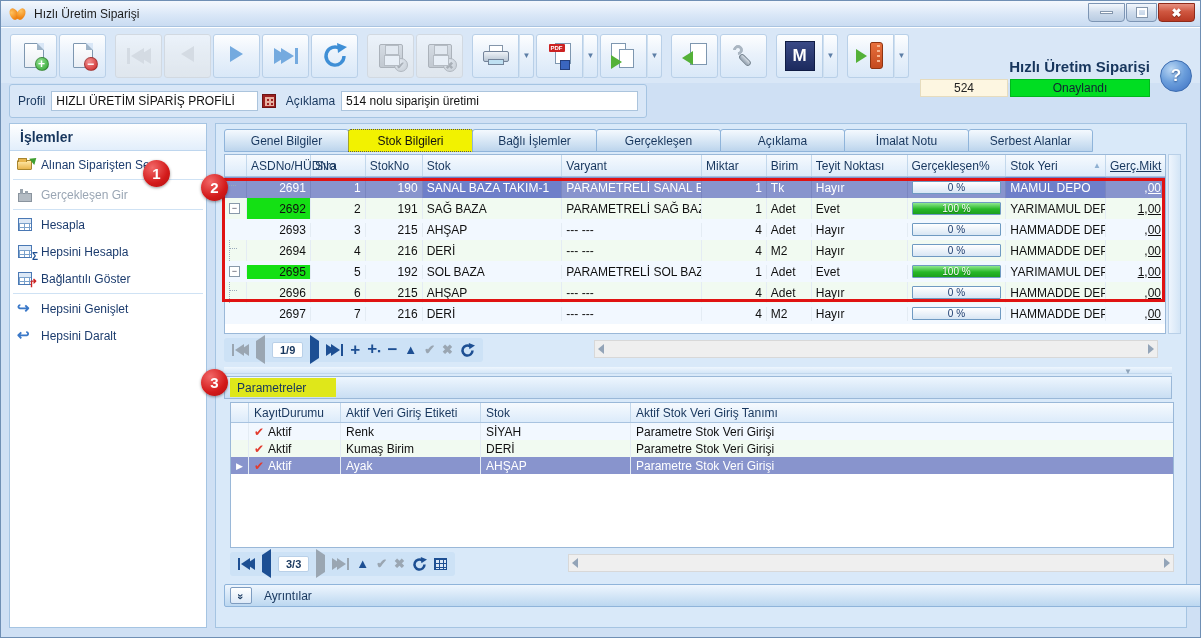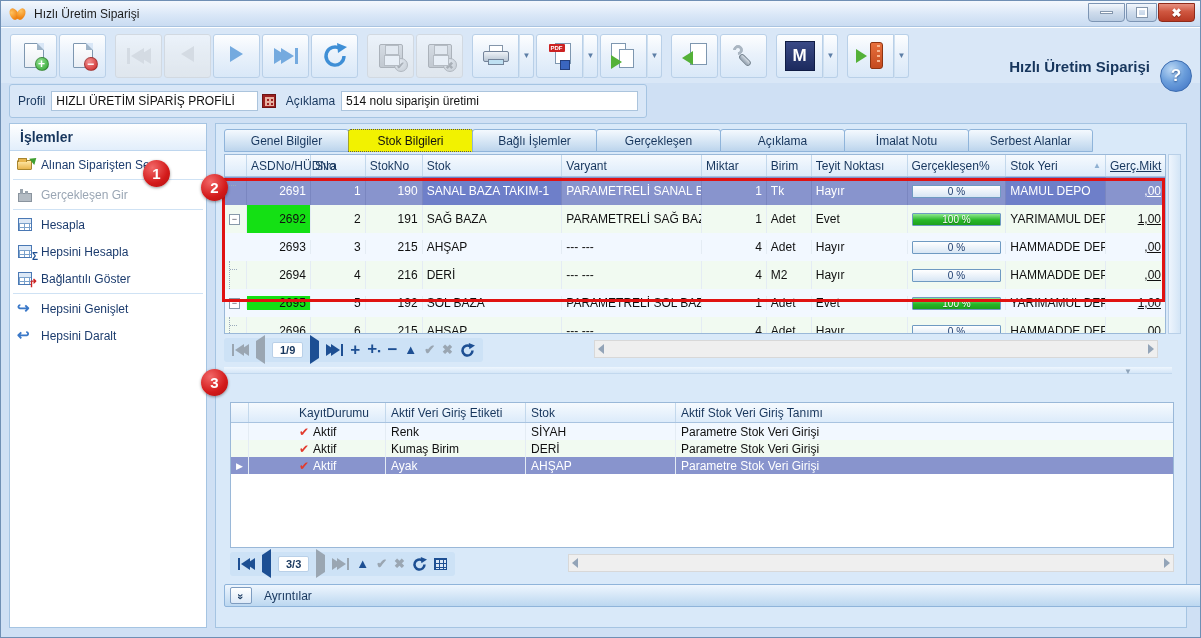--- a/index.html
+++ b/index.html
@@ -130,21 +130,21 @@
   .tabs { position:absolute; top:5px; left:8px; display:flex; }
   .tab { width:125px; height:23px; border:1px solid #8fb4da; border-radius:3px 3px 0 0; margin-right:-1px;
     background:linear-gradient(#f4f9fe,#cde0f2 70%,#bcd4ec); color:#17365d; font-size:12px;
     display:flex; align-items:center; justify-content:center; }
   .tab.active { background:#f2f200; border:1px dotted #555; color:#101010; }
 
   .grid { position:absolute; top:30px; left:8px; width:942px; height:180px; background:#fff; border:1px solid #9ab8d8; overflow:hidden; }
   .vscroll { position:absolute; top:30px; left:952px; width:13px; height:180px; background:linear-gradient(90deg,#eef5fd,#d3e5f6); border:1px solid #b9d0e8; }
   .g-head { display:flex; height:22px; background:linear-gradient(#f6fafe,#dcebfa); border-bottom:1px solid #a8c3e0; }
   .g-head .gc { border-right:1px solid #c3d8ec; color:#17365d; font-size:12px; display:flex; align-items:center; padding:0 4px; }
-  .g-row { display:flex; height:28px; font-size:12px; color:#101010; }
+  .g-row { display:flex; height:21px; font-size:12px; color:#101010; }
   .g-row .gc { border-right:1px solid #e4ecf4; display:flex; align-items:center; padding:0 4px; white-space:nowrap; overflow:hidden; }
   .g-row.alt-b { background:#f2f8ff;align-items:center; }
   .g-row.alt-g { background:#f1faf1; }
   .g-row.selected { background:#8894cd; color:#fff; }
   .g-row.selected .gc { border-right-color:#7a86c0; }
   .gc.num { justify-content:flex-end; }
   .cell-green { background:#14e014; color:#101010; }
   .cell-focus { background:#6e7fc9; }
   .c0{width:22px;} .c1{width:64px;} .c2{width:55px;} .c3{width:57px;} .c4{width:140px;} .c5{width:140px;}
   .c6{width:65px;} .c7{width:45px;} .c8{width:96px;} .c9{width:99px;} .c10{width:100px;} .c11{width:59px; border-right:none!important;text-decoration:underline;}
@@ -185,21 +185,21 @@
     background:linear-gradient(#eef6fe,#c9def3); display:flex; align-items:center; }
   .paramlabel { margin-left:5px; width:106px; height:19px; background:#dfe71a; color:#17365d; font-size:12px; display:flex; align-items:center; padding-left:7px; }
 
   .pgrid { position:absolute; top:278px; left:14px; width:944px; height:146px; background:#fff; border:1px solid #9ab8d8; overflow:hidden; }
   .p-head { display:flex; height:20px; background:linear-gradient(#f6fafe,#dcebfa); border-bottom:1px solid #a8c3e0; }
   .p-head .pc { border-right:1px solid #c3d8ec; color:#17365d; font-size:12px; display:flex; align-items:center; padding:0 5px; }
   .p-row { display:flex; height:17px; font-size:12px; color:#101010; }
   .p-row .pc { border-right:1px solid #e4ecf4; display:flex; align-items:center; padding:0 5px; white-space:nowrap; }
   .p-row.alt-b { background:#f2f8ff; } .p-row.alt-g { background:#f1faf1; }
   .p-row.selected { background:#8894cd; color:#fff; }
-  .pc0{width:18px; padding:0!important; justify-content:center;} .pc1{width:92px;margin-left:45px;} .pc2{width:140px;} .pc3{width:150px;} .pc4{width:180px; border-right:none!important;}
+  .pc0{width:18px; padding:0!important; justify-content:center;} .pc1{width:92px;} .pc2{width:140px;} .pc3{width:150px;} .pc4{width:180px; border-right:none!important;}
   .redchk { color:#e23b2e; font-size:12px; margin-right:4px; }
   .rowptr { color:#fff; font-size:9px; }
 
   .pnavrow { position:absolute; top:428px; left:14px; height:24px; display:flex; align-items:center; }
   .hscroll.paramsb { top:430px; }
 
   .detailsbar { position:absolute; top:460px; left:8px; width:1032px; height:23px; border:1px solid #8fb4da; border-radius:2px;
     background:linear-gradient(#eef6fe,#bcd7f0); display:flex; align-items:center; }
   .chevbtn { width:22px; height:17px; margin-left:5px; background:linear-gradient(#ffffff,#dce9f7); border:1px solid #7e9cc0; border-radius:2px;
     display:flex; align-items:center; justify-content:center; }
@@ -350,20 +350,24 @@
               <span class="garrow-r"></span>
             </span>
         </div>
         <div class="dd">▼</div>
       </div>
     </div>
 
     <div class="tb-right">
       <div class="status-col">
         <div class="form-title">Hızlı Üretim Siparişi</div>
+        <div class="status-row">
+          <div class="numbox">524</div>
+          <div class="statebox">Onaylandı</div>
+        </div>
       </div>
       <div class="helpbtn">
           <span>?</span>
         </div>
     </div>
   </div>
 
   <div class="profilebar">
     <span class="plabel">Profil</span>
     <input class="pinput profil" readonly="" value="HIZLI ÜRETİM SİPARİŞ PROFİLİ" style="">
@@ -629,20 +633,23 @@
     </div>
     <div class="hscroll mainsb">
       <span class="sbtri-l"></span>
       <span class="sbtri-r"></span>
     </div>
 
     <div class="splitter">
         <span class="grip">▼</span>
       </div>
 
+    <div class="parambar">
+      <div class="paramlabel">Parametreler</div>
+    </div>
 
     <div class="pgrid">
       <div class="p-head">
         <div class="pc pc0"></div>
         <div class="pc pc1">KayıtDurumu</div>
         <div class="pc pc2">Aktif Veri Giriş Etiketi</div>
         <div class="pc pc3">Stok</div>
         <div class="pc pc4">Aktif Stok Veri Giriş Tanımı</div>
       </div>
       <div class="p-row alt-b">

